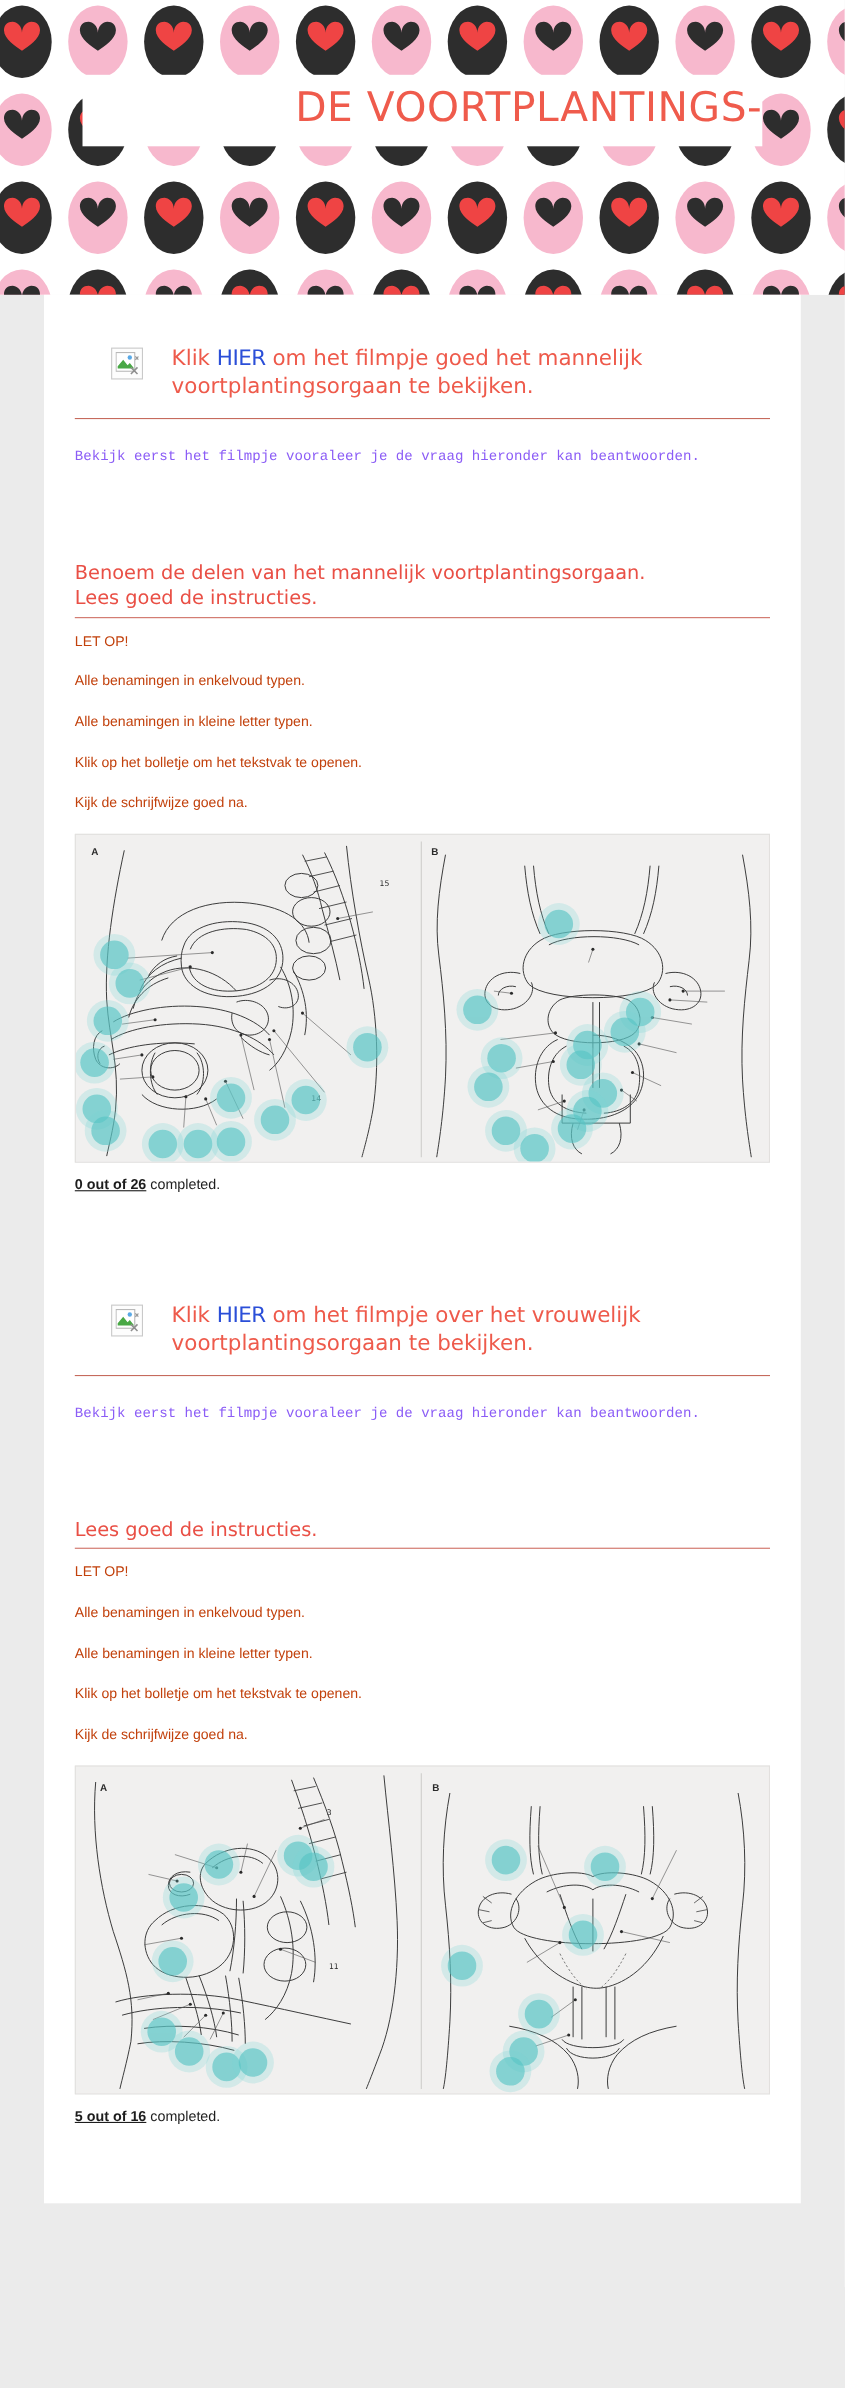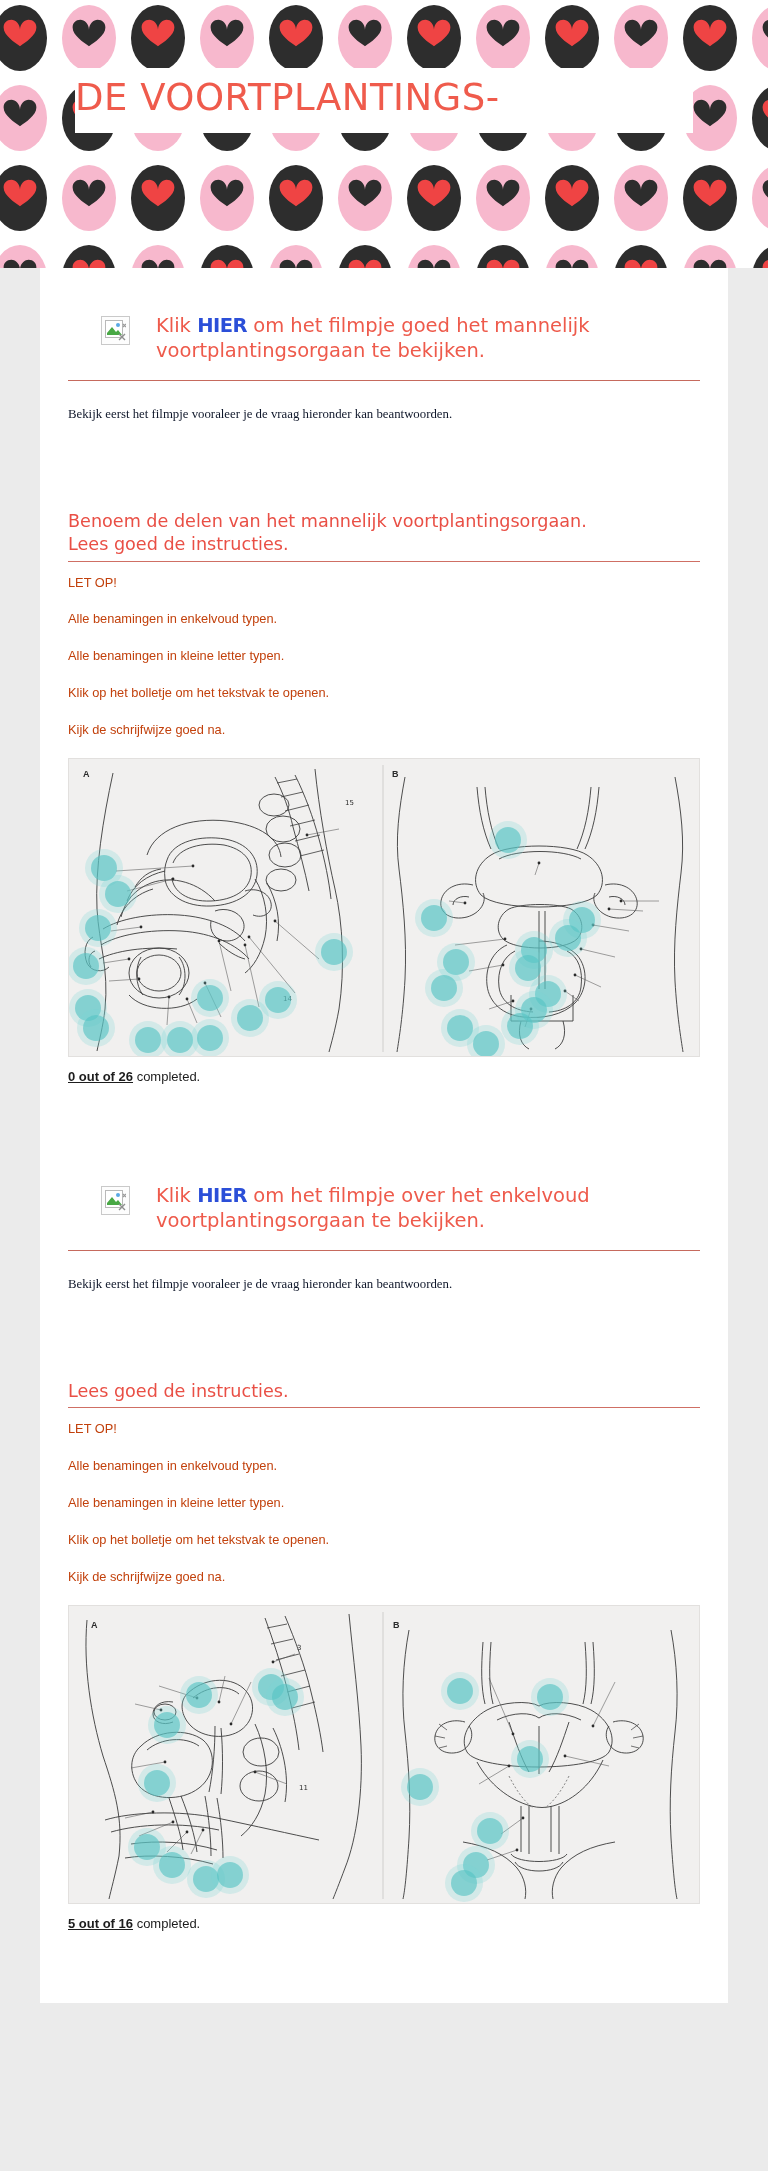--- a/index.html
+++ b/index.html
@@ -24,21 +24,21 @@
     inset: 0;
     display: block;
   }
   .title-band {
     position: absolute;
     left: 75px;
     top: 68px;
     width: 618px;
     padding: 6px 0 12px 0;
     background: #ffffff;
-    text-align: left;
+    text-align: right;
     z-index: 4;
   }
   .title-band .title-line {
     font-family: "DejaVu Sans", sans-serif;
     font-size: 37px;
     line-height: 1.28;
     letter-spacing: 0.5px;
     color: #ef5b4c;
     font-weight: 400;
     white-space: nowrap;
@@ -77,38 +77,38 @@
   .link-text {
     font-family: "DejaVu Sans", sans-serif;
     font-size: 19.5px;
     line-height: 1.28;
     color: #ee5a4b;
     padding-left: 26px;
     padding-top: 2px;
   }
   .link-text .hier {
     color: #2b4fd8;
-    font-weight: bold;
+    font-weight: normal;
     letter-spacing: -0.5px;
   }
 
   .rule {
     border: 0;
     border-top: 1px solid #c66a5d;
     margin: 16px 0 0 0;
   }
   .rule.red-head {
     border-top: 1px solid #cf6f64;
     margin: 4px 0 0 0;
   }
 
   .para {
-    font-family: Liberation Serif, serif;
+    font-family: Liberation Mono, monospace;
     font-size: 12.8px;
-    color: #0f172a;
+    color: #8b5cf6;
     line-height: 1.5;
     margin: 24px 0 0 0;
   }
 
   .red-heading {
     font-family: "DejaVu Sans", sans-serif;
     font-size: 17.6px;
     line-height: 1.32;
     color: #e94f45;
     margin: 0;
@@ -543,21 +543,21 @@
       <div class="broken-img">
         <svg width="21" height="21" viewBox="0 0 21 21" xmlns="http://www.w3.org/2000/svg">
           <rect x="0.5" y="0.5" width="17" height="17" fill="#ffffff" stroke="#b9b9b9"></rect>
           <path d="M2 13 L7 7 L11 12 L13 10 L17 15 L2 15 Z" fill="#49a845"></path>
           <circle cx="13" cy="5" r="2" fill="#5aa9e6"></circle>
           <path d="M18 4 L21 7 M21 4 L18 7" stroke="#9a9a9a" stroke-width="1.2"></path>
           <path d="M14 14 L20 20 M20 14 L14 20" stroke="#8f8f8f" stroke-width="1.4"></path>
         </svg>
       </div>
       <div class="link-text">
-        <span>Klik </span><span class="hier">HIER</span><span> om het filmpje over het enkelvoud voortplantingsorgaan te bekijken.</span>
+        <span>Klik </span><span class="hier">HIER</span><span> om het filmpje over het vrouwelijk voortplantingsorgaan te bekijken.</span>
       </div>
     </div>
 
     <hr class="rule">
 
     <p class="para">Bekijk eerst het filmpje vooraleer je de vraag hieronder kan beantwoorden.</p>
 
     <div class="spacer-lg"></div>
 
     <div class="red-heading">

